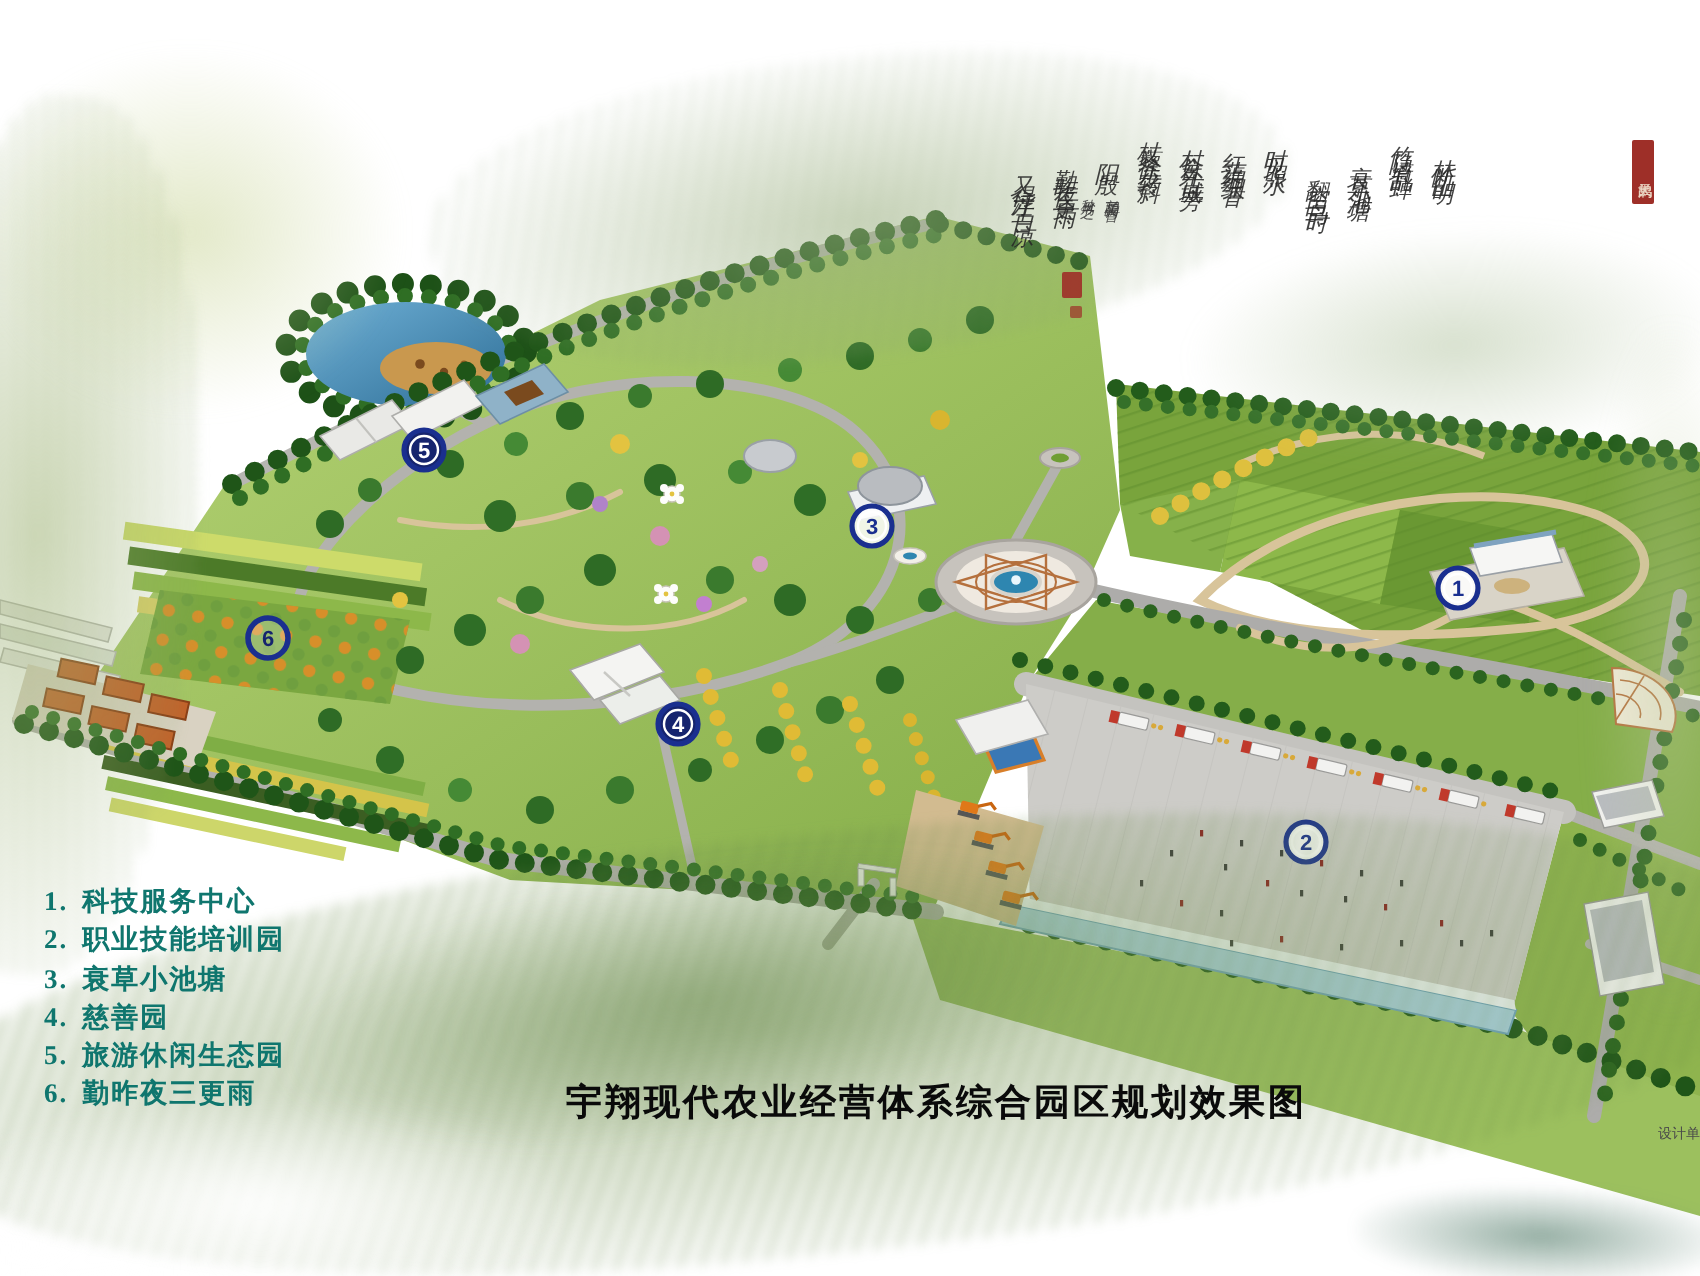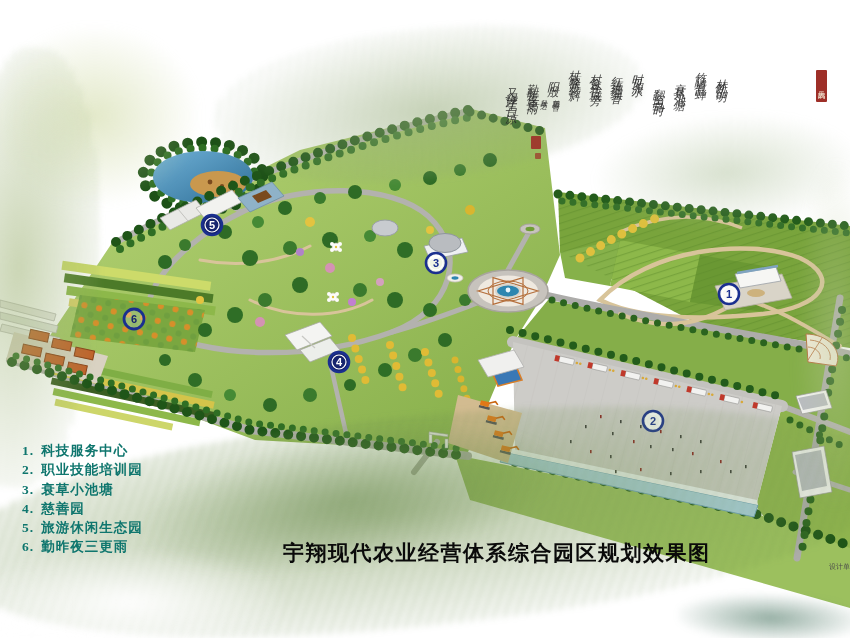--- a/index.html
+++ b/index.html
@@ -38,21 +38,21 @@
     background:radial-gradient(ellipse, rgba(62,108,88,.55), rgba(62,108,88,0) 75%);
     filter:blur(3px);}
 
   #legend{position:absolute;left:22px;top:441px;z-index:6;
     font-family:"Liberation Serif",serif;font-size:13.5px;font-weight:700;
     color:#0f766e;letter-spacing:1px;}
   #legend .lg-row{height:19.3px;line-height:19.3px;white-space:nowrap;}
   #legend .lg-num{margin-right:7px;}
 
   #main-title{position:absolute;left:283px;top:539px;z-index:6;
-    font-family:"Liberation Sans",sans-serif;font-size:21px;font-weight:700;
+    font-family:"Liberation Sans",sans-serif;font-size:18px;font-weight:700;
     color:#0a0a0a;letter-spacing:1.5px;white-space:nowrap;}
 
   #calligraphy{position:absolute;left:497px;top:56px;height:124px;z-index:6;
     writing-mode:vertical-rl;font-family:"DejaVu Serif",serif;font-style:italic;
     font-size:11.5px;letter-spacing:4px;color:rgba(40,40,40,.88);}
   #calligraphy .col{margin:0 6px;}
   #calligraphy .col:nth-child(1){margin-top:14px;}
   #calligraphy .col:nth-child(2){margin-top:7px;}
   #calligraphy .col:nth-child(3){margin-top:18px;}
   #calligraphy .col:nth-child(4){margin-top:24px;}

